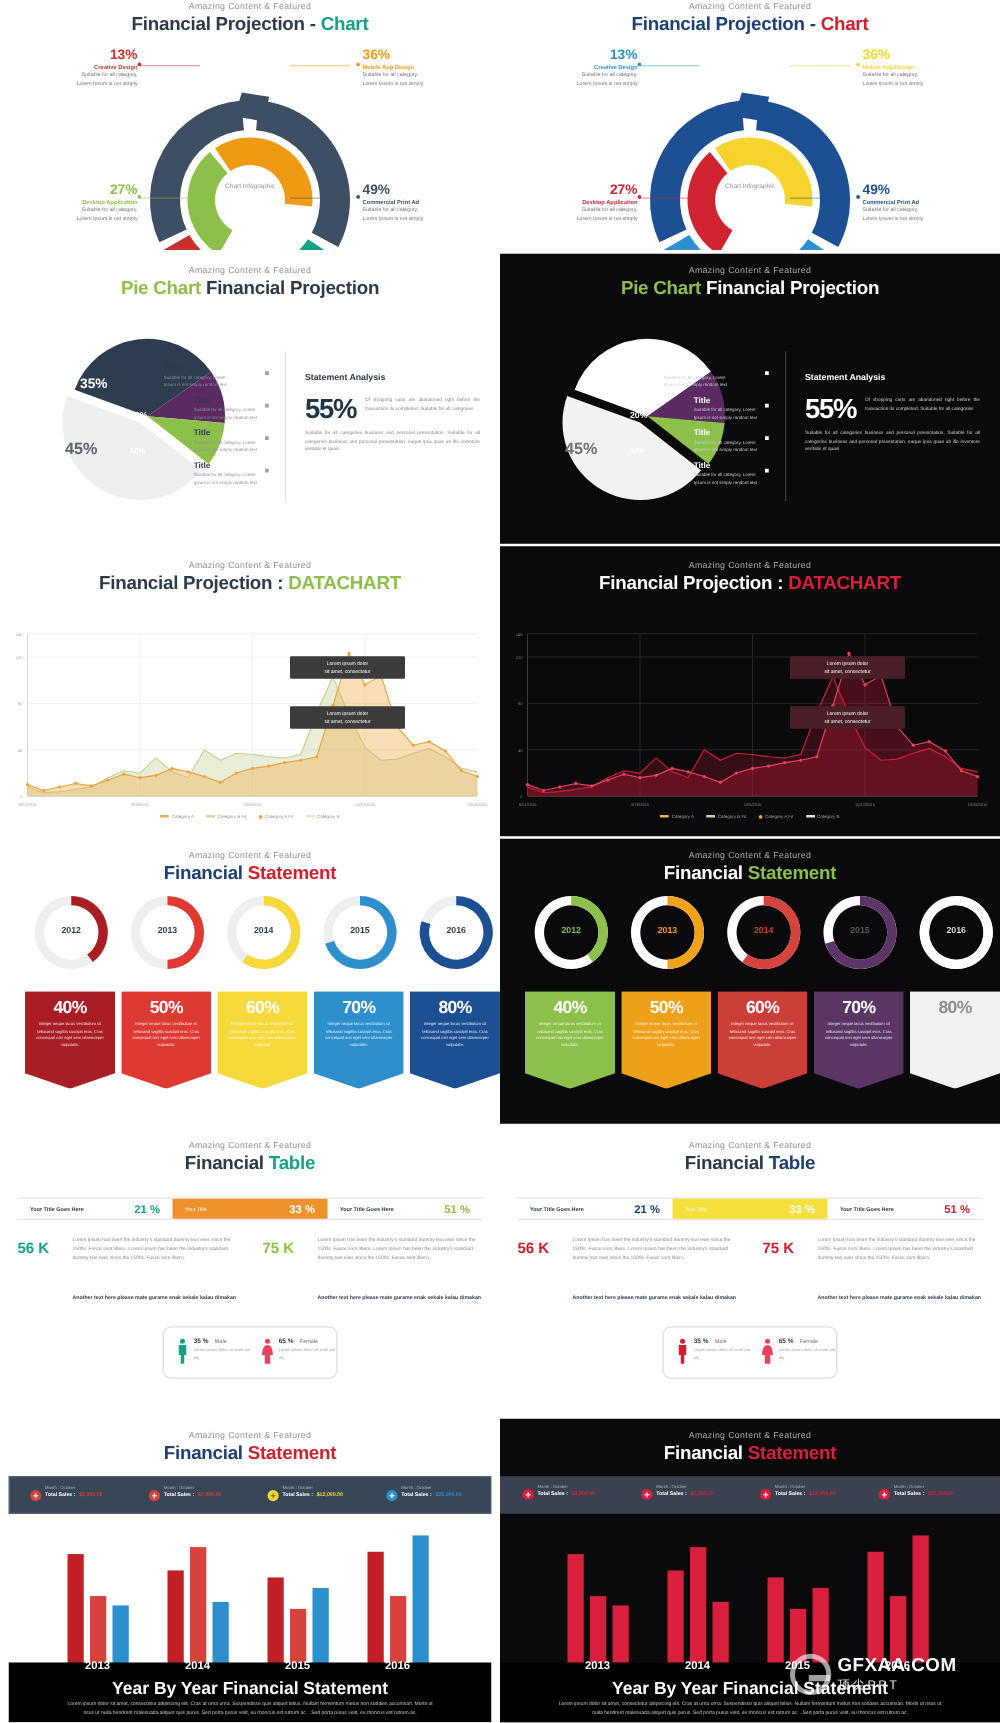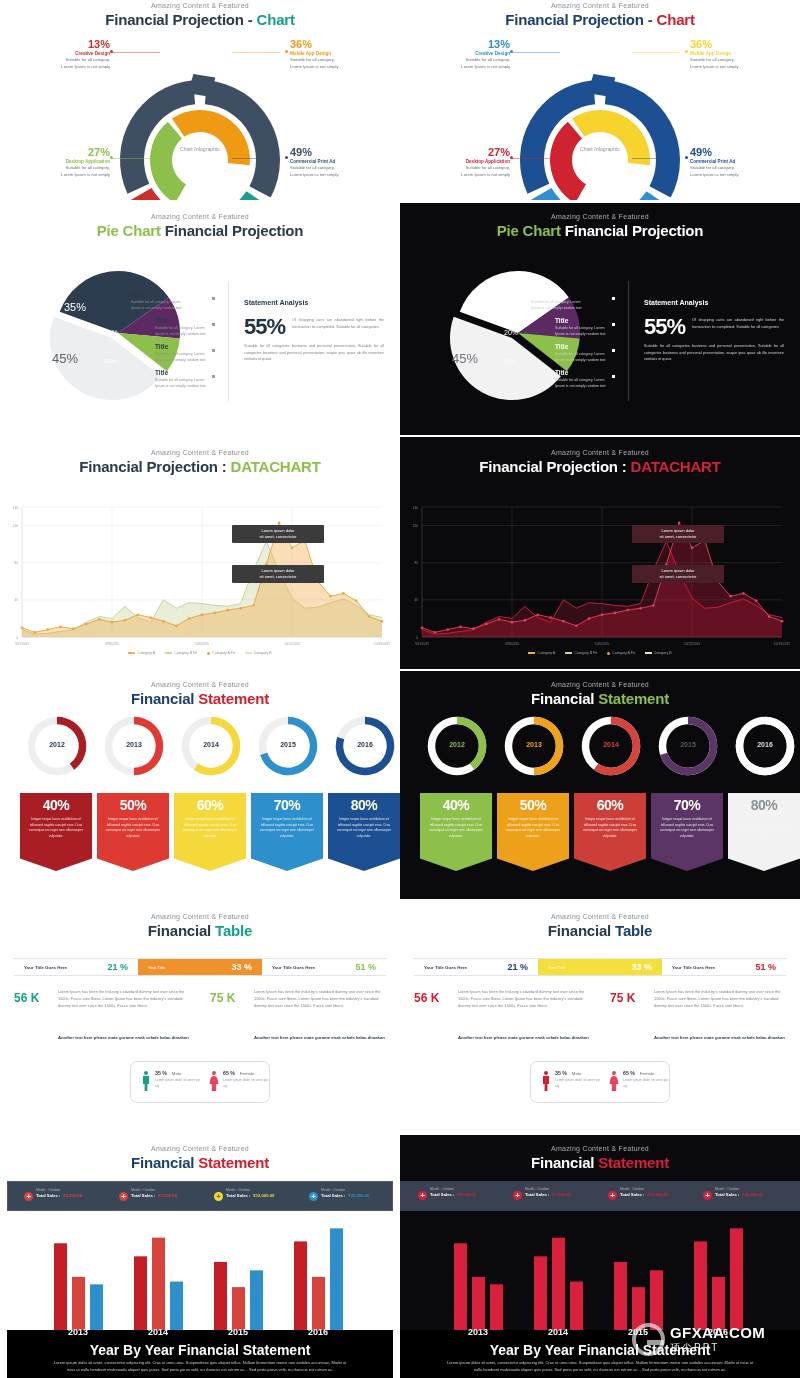--- a/index.html
+++ b/index.html
@@ -20,21 +20,21 @@
   .cb-sub { font-size:4.6px; font-weight:bold; }
   .cb-line { font-size:4.2px; color:#6b7076; line-height:1.55; }
   .lead { position:absolute; background:#cfd4d8; }
   .dot { position:absolute; width:3px; height:3px; border-radius:50%; }
 
   
   .pie-title { font-size:6.5px; font-weight:bold; color:#2b3a4a; }
   .pie-title.on-dark { color:#fff; }
   .pie-desc { font-size:3.6px; color:#8b9096; line-height:1.6; }
   .pie-desc.on-dark { color:#c7ccd1; }
-  .pct-lg { font-weight:normal; }
+  .pct-lg { font-weight:bold; }
   .stmt-h { font-size:7px; font-weight:bold; color:#2b3a4a; }
   .stmt-h.on-dark { color:#fff; }
   .stmt-big { font-size:22px; font-weight:bold; color:#223344; letter-spacing:-1px; }
   .stmt-big.on-dark { color:#fff; }
   .stmt-p { font-size:3.8px; color:#7d8288; line-height:1.75; text-align:justify; }
   .stmt-p.on-dark { color:#cfd4d9; }
   .tip {
     position:absolute; background:#3b3b3b; color:#fff; font-size:4px;
     padding:3px 5px; line-height:1.45; text-align:center; border-radius:1px;
   }

